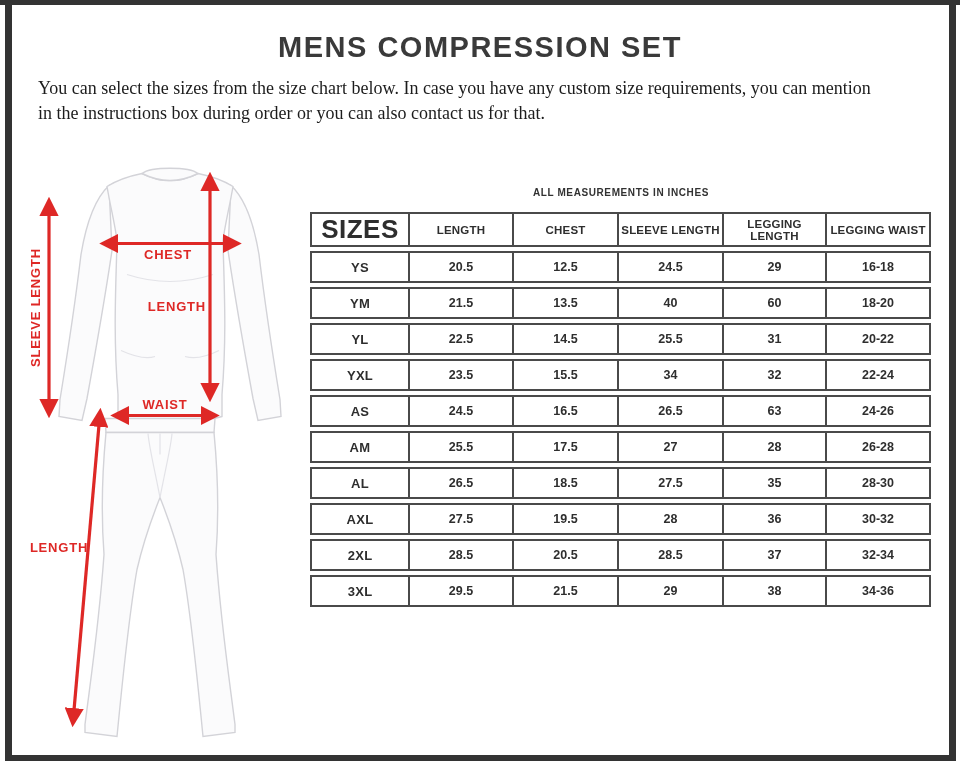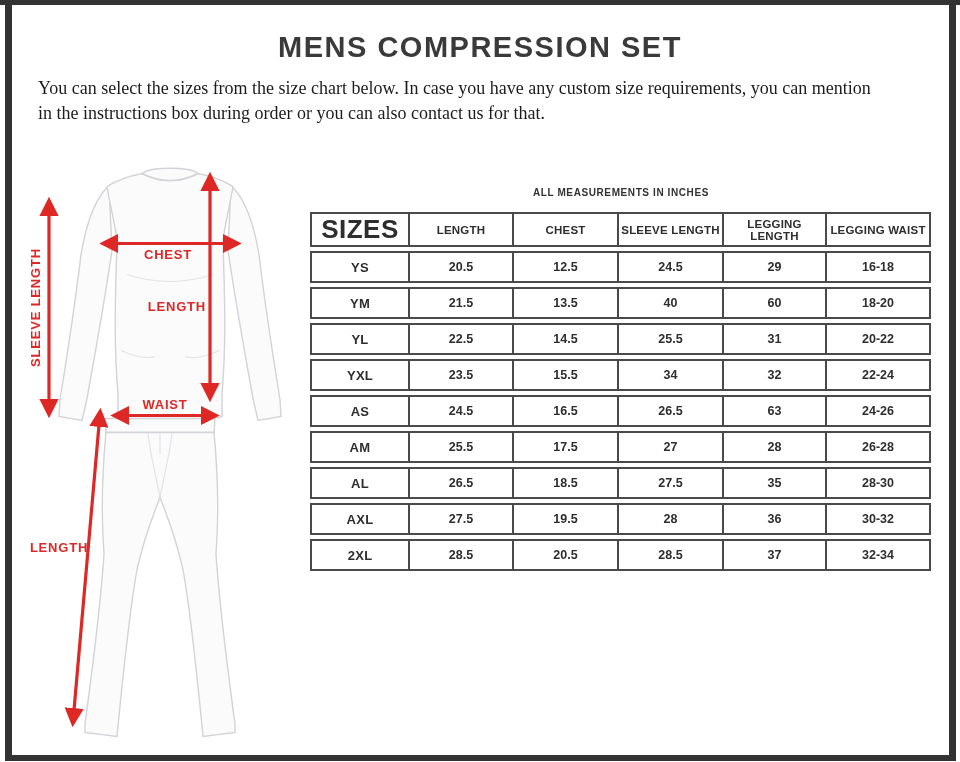--- a/index.html
+++ b/index.html
@@ -229,16 +229,24 @@
             <td>30-32</td>
           </tr>
           <tr>
             <td class="size-cell">2XL</td>
             <td>28.5</td>
             <td>20.5</td>
             <td>28.5</td>
             <td>37</td>
             <td>32-34</td>
           </tr>
+          <tr>
+            <td class="size-cell">3XL</td>
+            <td>29.5</td>
+            <td>21.5</td>
+            <td>29</td>
+            <td>38</td>
+            <td>34-36</td>
+          </tr>
         </tbody>
     </table>
   </div>
 </div>
 
 </body></html>

